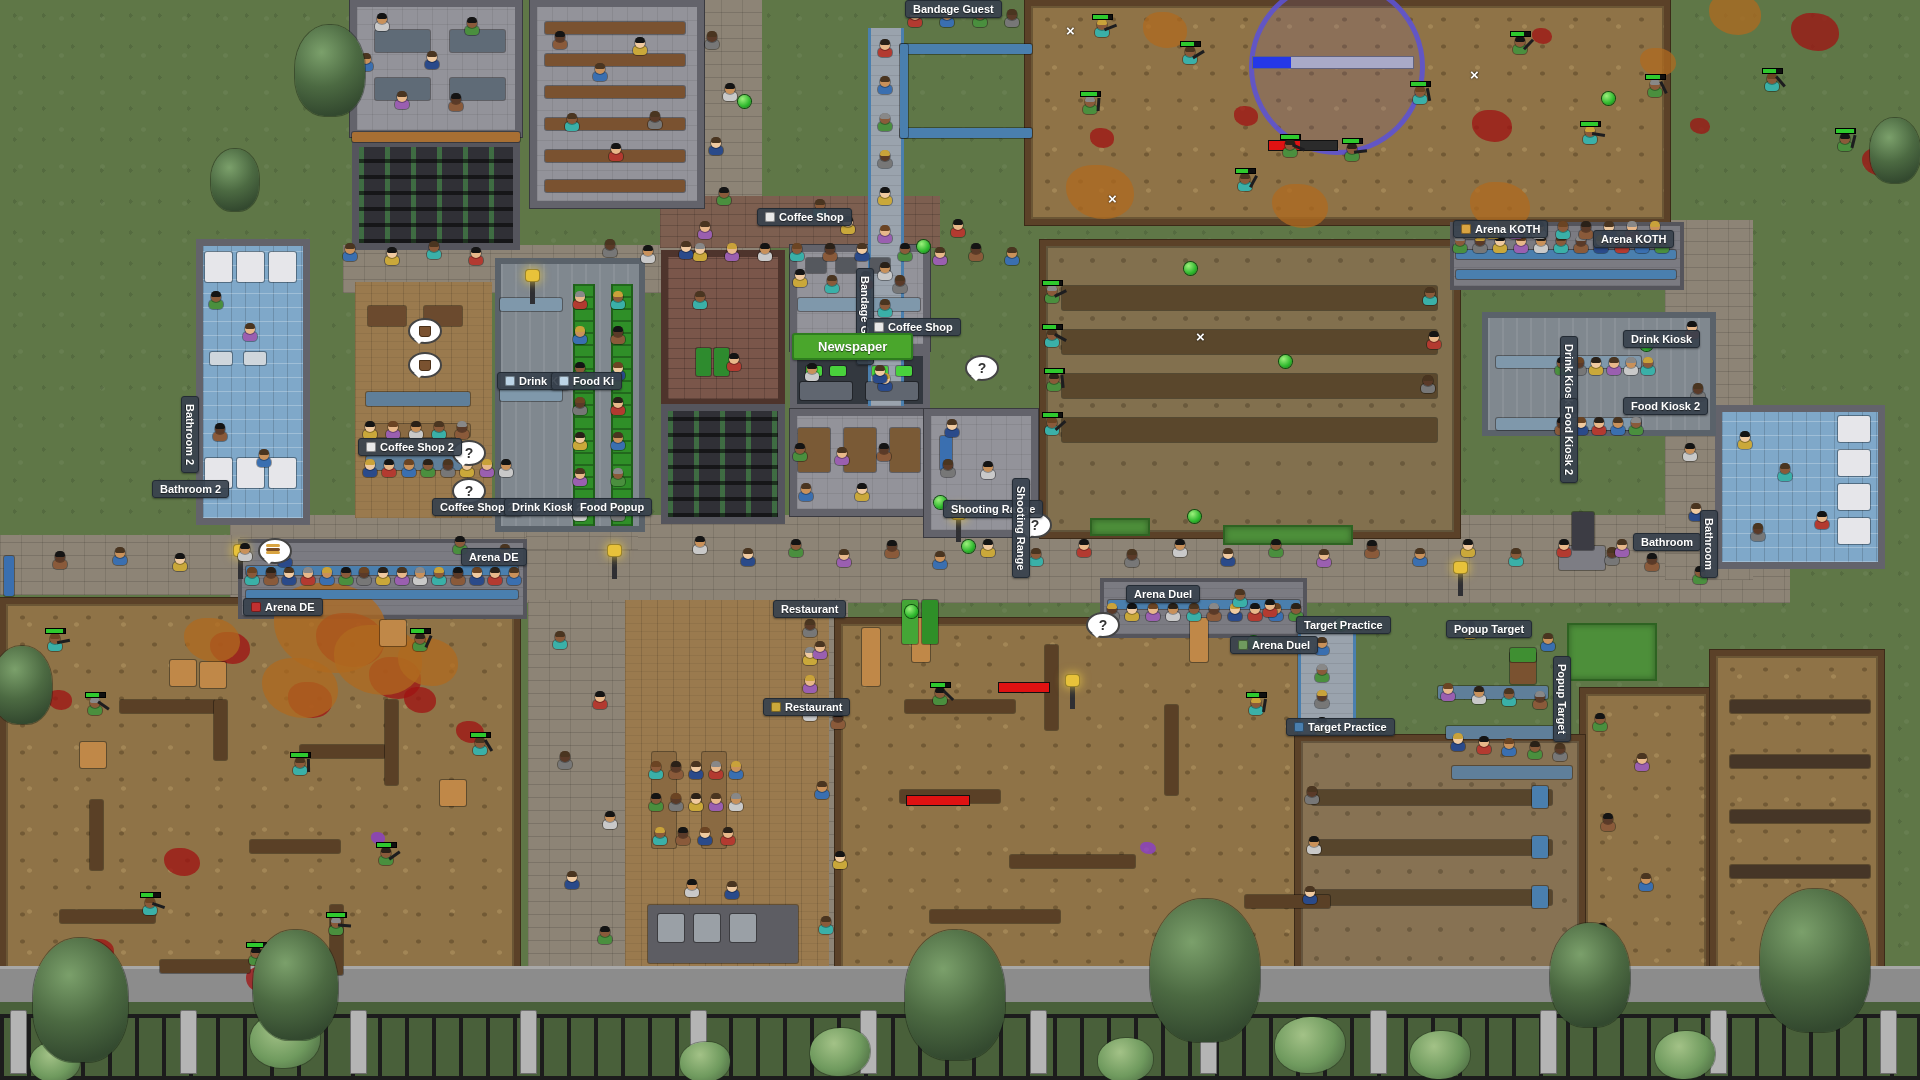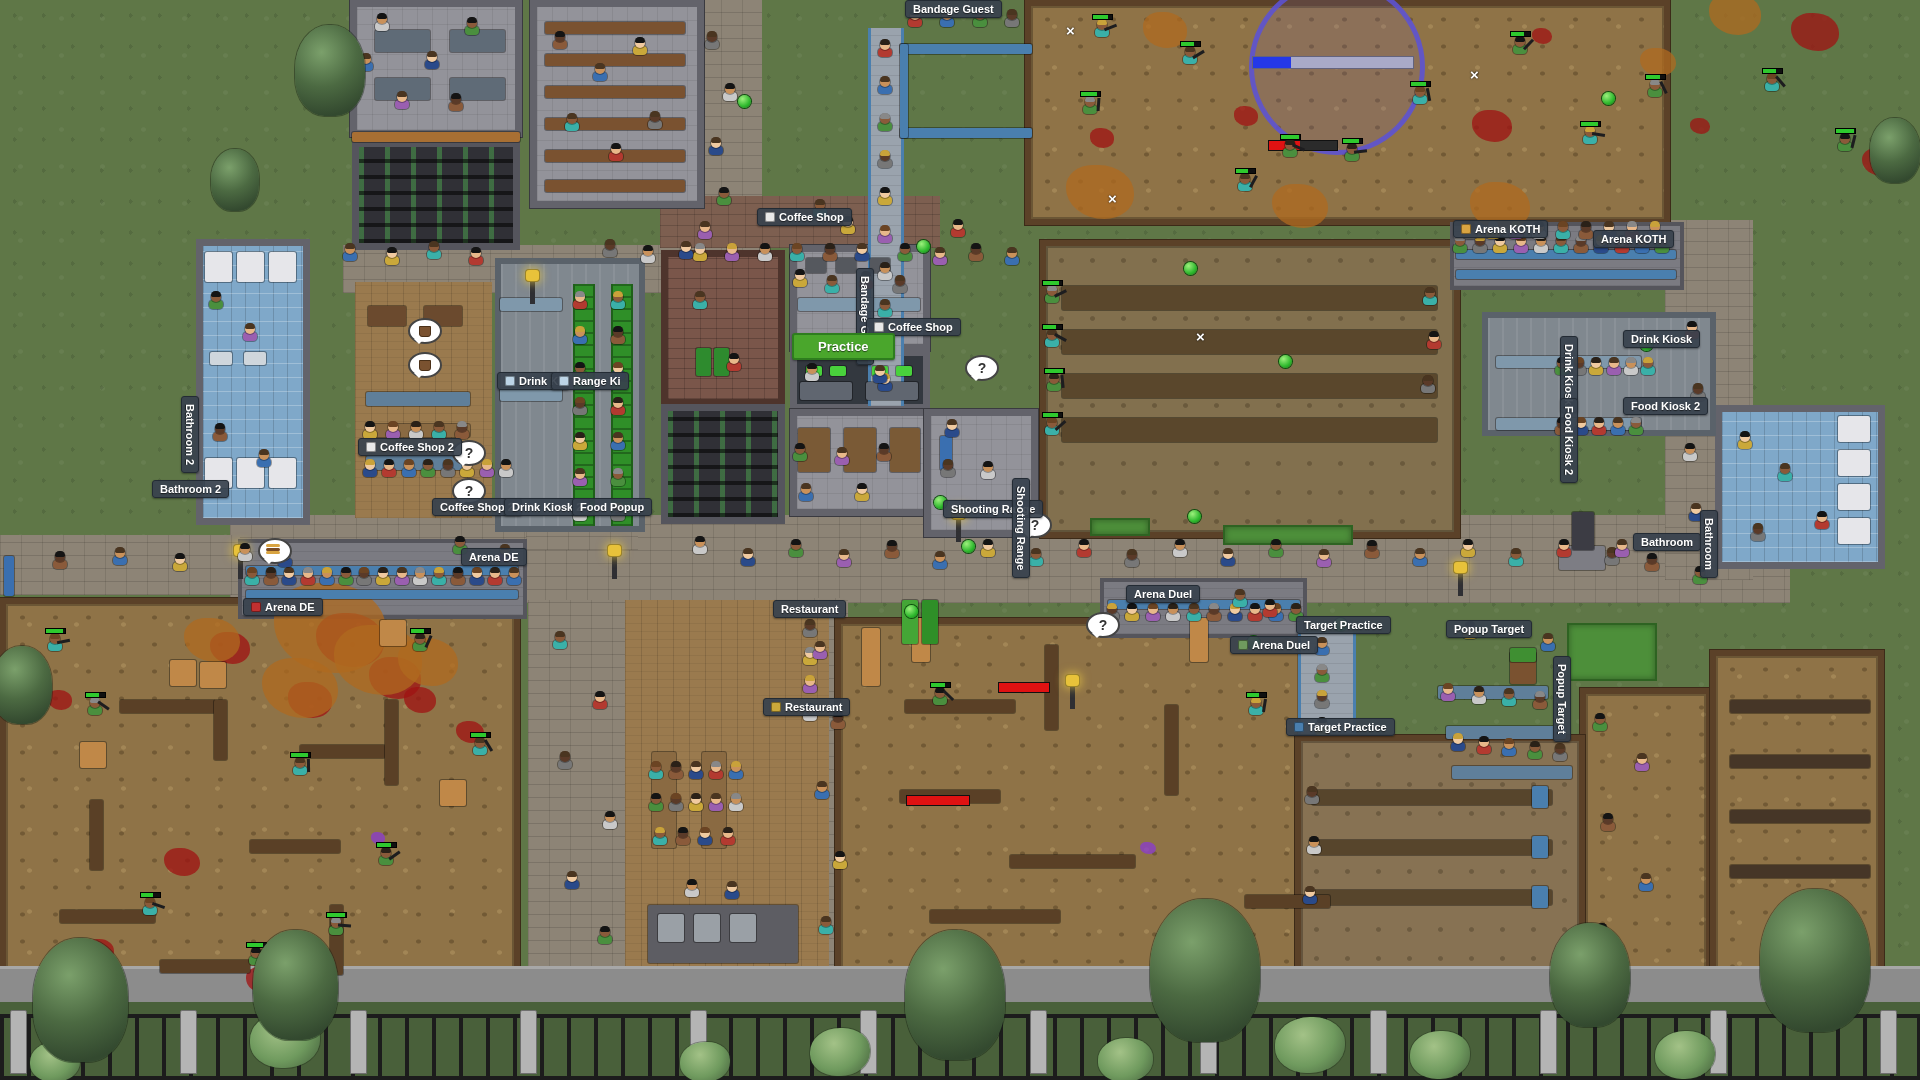--- a/index.html
+++ b/index.html
@@ -1805,42 +1805,42 @@
     </div>
     <div class="lbl" style="left: 757px; top: 208px;">
       <span class="ic" style="background: rgb(232, 232, 232);"></span>
       <span>Coffee Shop</span>
     </div>
     <div class="lbl" style="left: 866px; top: 318px;">
       <span class="ic" style="background: rgb(232, 232, 232);"></span>
       <span>Coffee Shop</span>
     </div>
     <div class="lbl g" style="left: 792px; top: 333px;">
-      <span>Practice</span>
+      <span>Newspaper</span>
     </div>
     <div class="lbl" style="left: 358px; top: 438px;">
       <span class="ic" style="background: rgb(232, 232, 232);"></span>
       <span>Coffee Shop 2</span>
     </div>
     <div class="lbl" style="left: 432px; top: 498px;">
       <span>Coffee Shop 2</span>
     </div>
     <div class="lbl" style="left: 504px; top: 498px;">
       <span>Drink Kiosk 2</span>
     </div>
     <div class="lbl" style="left: 572px; top: 498px;">
       <span>Food Popup</span>
     </div>
     <div class="lbl" style="left: 497px; top: 372px;">
       <span class="ic" style="background: rgb(188, 212, 230);"></span>
       <span>Drink Ki</span>
     </div>
     <div class="lbl" style="left: 551px; top: 372px;">
       <span class="ic" style="background: rgb(188, 212, 230);"></span>
-      <span>Range Ki</span>
+      <span>Food Ki</span>
     </div>
     <div class="lbl" style="left: 152px; top: 480px;">
       <span>Bathroom 2</span>
     </div>
     <div class="lbl v" style="left: 181px; top: 396px;">
       <span>Bathroom 2</span>
     </div>
     <div class="lbl" style="left: 461px; top: 548px;">
       <span>Arena DE</span>
     </div>

